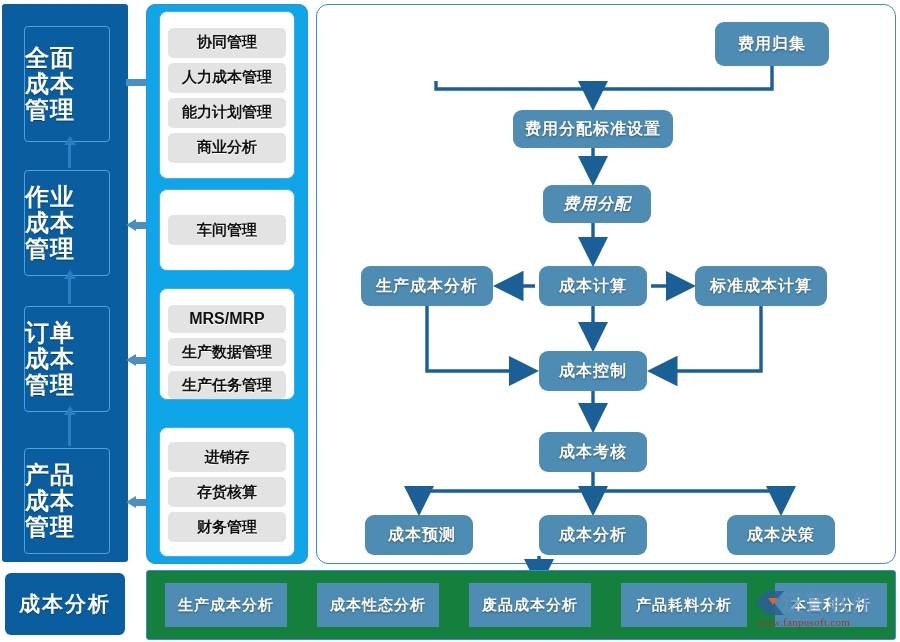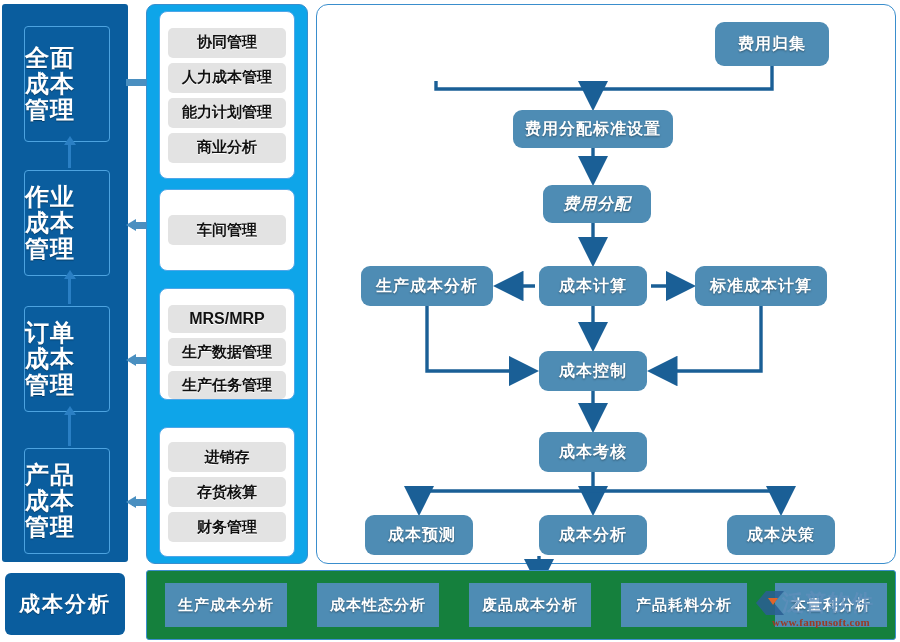--- a/index.html
+++ b/index.html
@@ -135,24 +135,23 @@
     pointer-events:none;
   }
   .wm-text{
     position:absolute;left:30px;top:2px;
     font-size:22px;font-weight:bold;color:#5f8fbb;opacity:.82;
     font-family:"Liberation Serif","DejaVu Serif",serif;
     letter-spacing:1px;
   }
   .wm-url{
     position:absolute;left:4px;top:30px;
-    font-size:11px;color:#9a3a25;font-weight:bold;
+    font-size:11px;color:#9a3a25;font-weight:normal;
     font-family:"Liberation Serif","DejaVu Serif",serif;
     letter-spacing:.3px;
-    margin-left:16px;
   }
   .wm-logo{position:absolute;left:2px;top:2px;}
 </style>
 </head>
 <body>
 
 <div id="stage">
 
   <div class="sidebar">
     <div class="side-item" id="side0">

